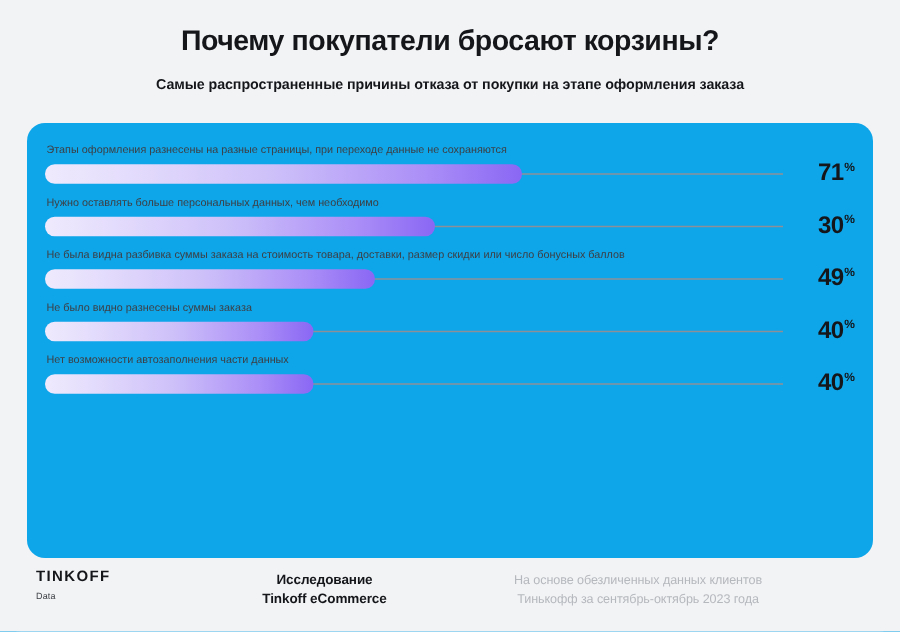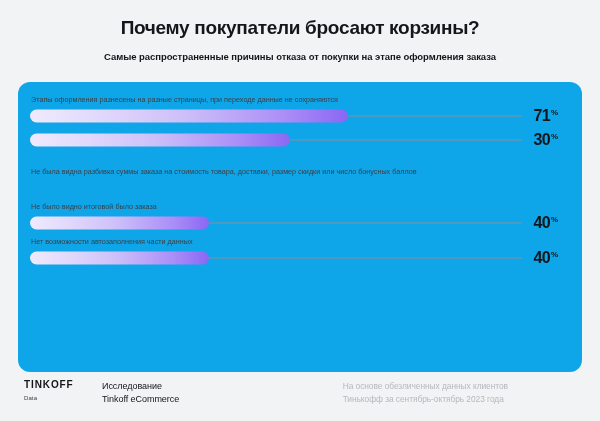--- a/index.html
+++ b/index.html
@@ -104,21 +104,21 @@
     transform: translateY(-50%);
     border-radius: 7px;
     background: linear-gradient(90deg, #efeafd 0%, #e4dcfc 18%, #cdc0f9 48%, #ab8ef7 80%, #8a67f4 100%);
   }
   .bar.muted {
     background: linear-gradient(90deg, #f0f1f2 0%, #e6e7e9 55%, #d4d6d9 100%);
   }
 
   .value {
     position: absolute;
-    right: 12px;
+    right: 0;
     top: 50%;
     transform: translateY(-50%);
     font-size: 16px;
     font-weight: bold;
     color: #14161a;
     letter-spacing: -0.4px;
     line-height: 1;
     white-space: nowrap;
   }
   .value .pct {
@@ -158,27 +158,28 @@
     line-height: 1;
     margin-top: 5px;
     letter-spacing: 0.1px;
   }
   .research {
     flex: 1;
     padding-left: 2px;
   }
   .research-line {
     font-size: 9px;
-    font-weight: normal;
+    font-weight: bold;
     color: #14161a;
     line-height: 1.45;
     letter-spacing: -0.05px;
+    text-align: center;
   }
   .disclaimer {
-    text-align: left;
+    text-align: center;
     flex: none;
     margin-left: 12px;
   }
   .disclaimer-line {
     font-size: 8.4px;
     color: #b5b8bd;
     line-height: 1.5;
     letter-spacing: -0.05px;
   }
 </style>
@@ -196,31 +197,37 @@
     <div class="rows" id="chart-rows">
         <div class="row">
           <div class="row-label">Этапы оформления разнесены на разные страницы, при переходе данные не сохраняются</div>
           <div class="bar-area">
             <div class="leader"></div>
             <div class="bar" style="width: calc(58.93%);"></div>
             <div class="value"><span>71</span><span class="pct">%</span></div>
           </div>
         </div>
         <div class="row">
+          <div class="row-label">Нужно оставлять больше персональных данных, чем необходимо</div>
           <div class="bar-area">
             <div class="leader"></div>
             <div class="bar" style="width: calc(48.14%);"></div>
             <div class="value"><span>30</span><span class="pct">%</span></div>
           </div>
         </div>
         <div class="row">
           <div class="row-label">Не была видна разбивка суммы заказа на стоимость товара, доставки, размер скидки или число бонусных баллов</div>
-        </div>
-        <div class="row">
-          <div class="row-label">Не было видно итоговой было заказа</div>
+          <div class="bar-area">
+            <div class="leader"></div>
+            <div class="bar" style="width: calc(40.67%);"></div>
+            <div class="value"><span>49</span><span class="pct">%</span></div>
+          </div>
+        </div>
+        <div class="row">
+          <div class="row-label">Не было видно разнесены суммы заказа</div>
           <div class="bar-area">
             <div class="leader"></div>
             <div class="bar" style="width: calc(33.2%);"></div>
             <div class="value"><span>40</span><span class="pct">%</span></div>
           </div>
         </div>
         <div class="row">
           <div class="row-label">Нет возможности автозаполнения части данных</div>
           <div class="bar-area">
             <div class="leader"></div>

